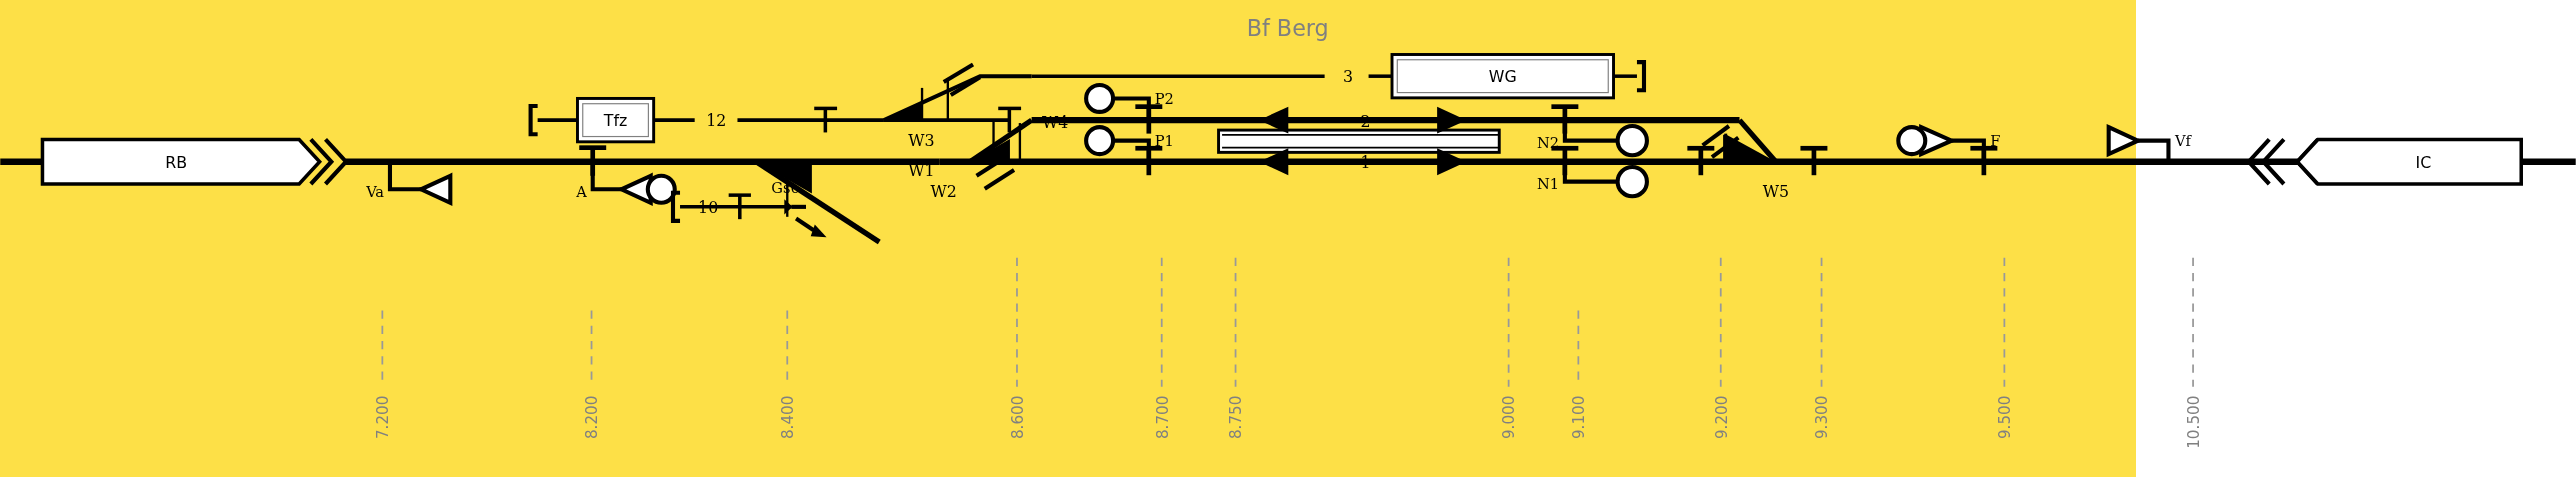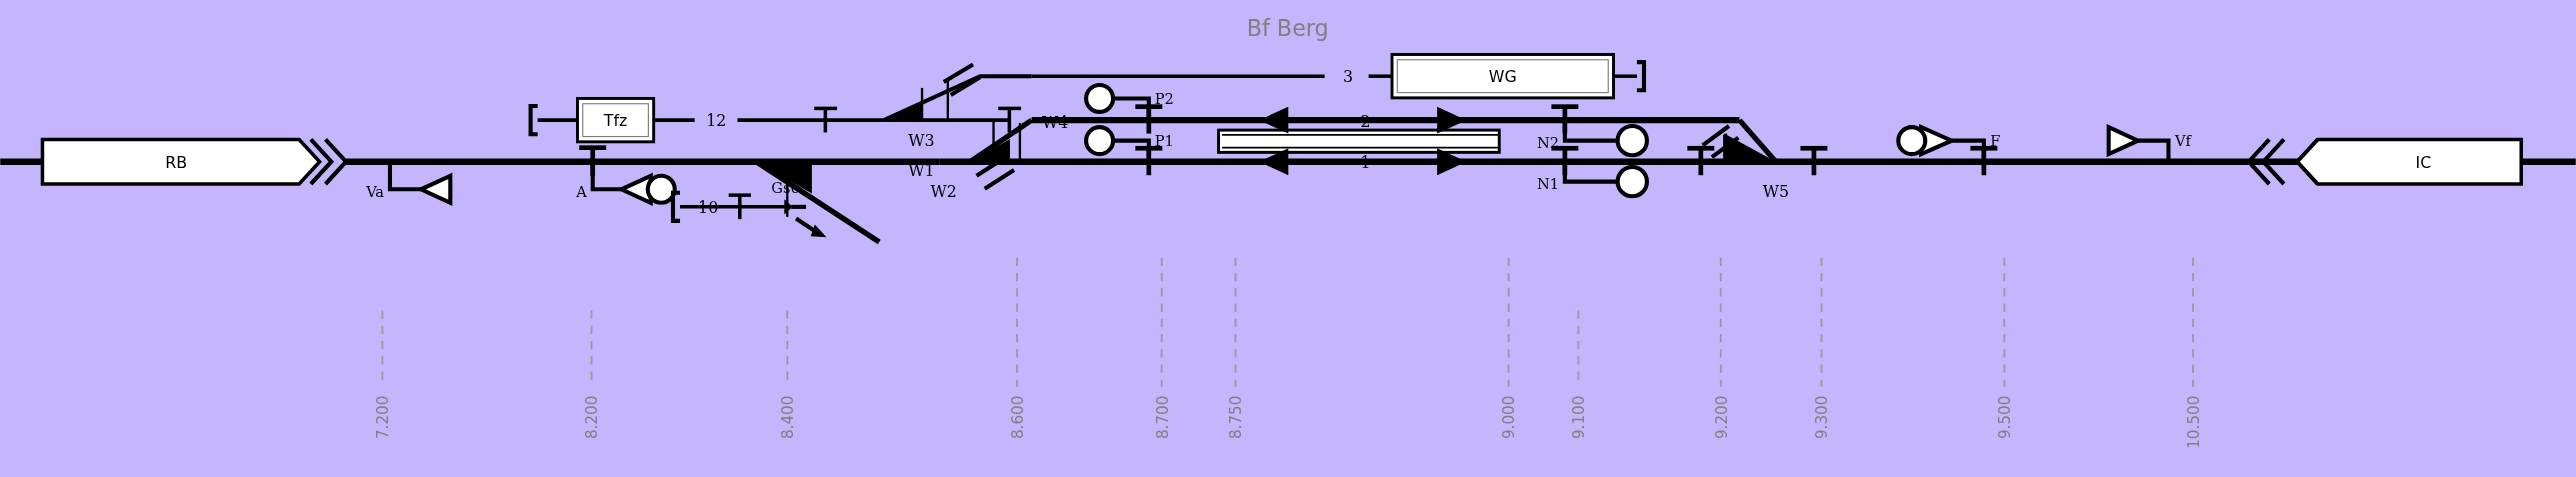--- a/index.html
+++ b/index.html
@@ -1,17 +1,17 @@
 <!DOCTYPE html>
 <html style="font-size:9.4px"><head>
 <meta charset="utf-8">
 <style>
   html,body{margin:0;padding:0;background:#ffffff;}
   body{width:2576px;height:477px;font-family:"DejaVu Sans",sans-serif;overflow:hidden;}
-  #stage{position:relative;width:2576px;height:477px;background:#c4b5fd;}
+  #stage{position:relative;width:2136px;height:477px;background:#fde047;}
   svg{display:block;}
   .trk{stroke:#000;fill:none;}
   .main{stroke-width:11;}
   .sec{stroke-width:6;}
   .lbl{font-family:"DejaVu Serif",serif;font-size:27px;fill:#000;}
   .lbl-s{font-family:"DejaVu Serif",serif;font-size:25px;fill:#000;}
   .boxlbl{font-family:"DejaVu Sans",sans-serif;font-size:27px;fill:#000;}
   .km{font-family:"DejaVu Sans",sans-serif;font-size:26px;fill:#808080;}
   .ttl{font-family:"DejaVu Sans",sans-serif;font-size:38px;fill:#808080;}
   .dir{font-family:"DejaVu Sans",sans-serif;font-size:27px;fill:#808080;}

